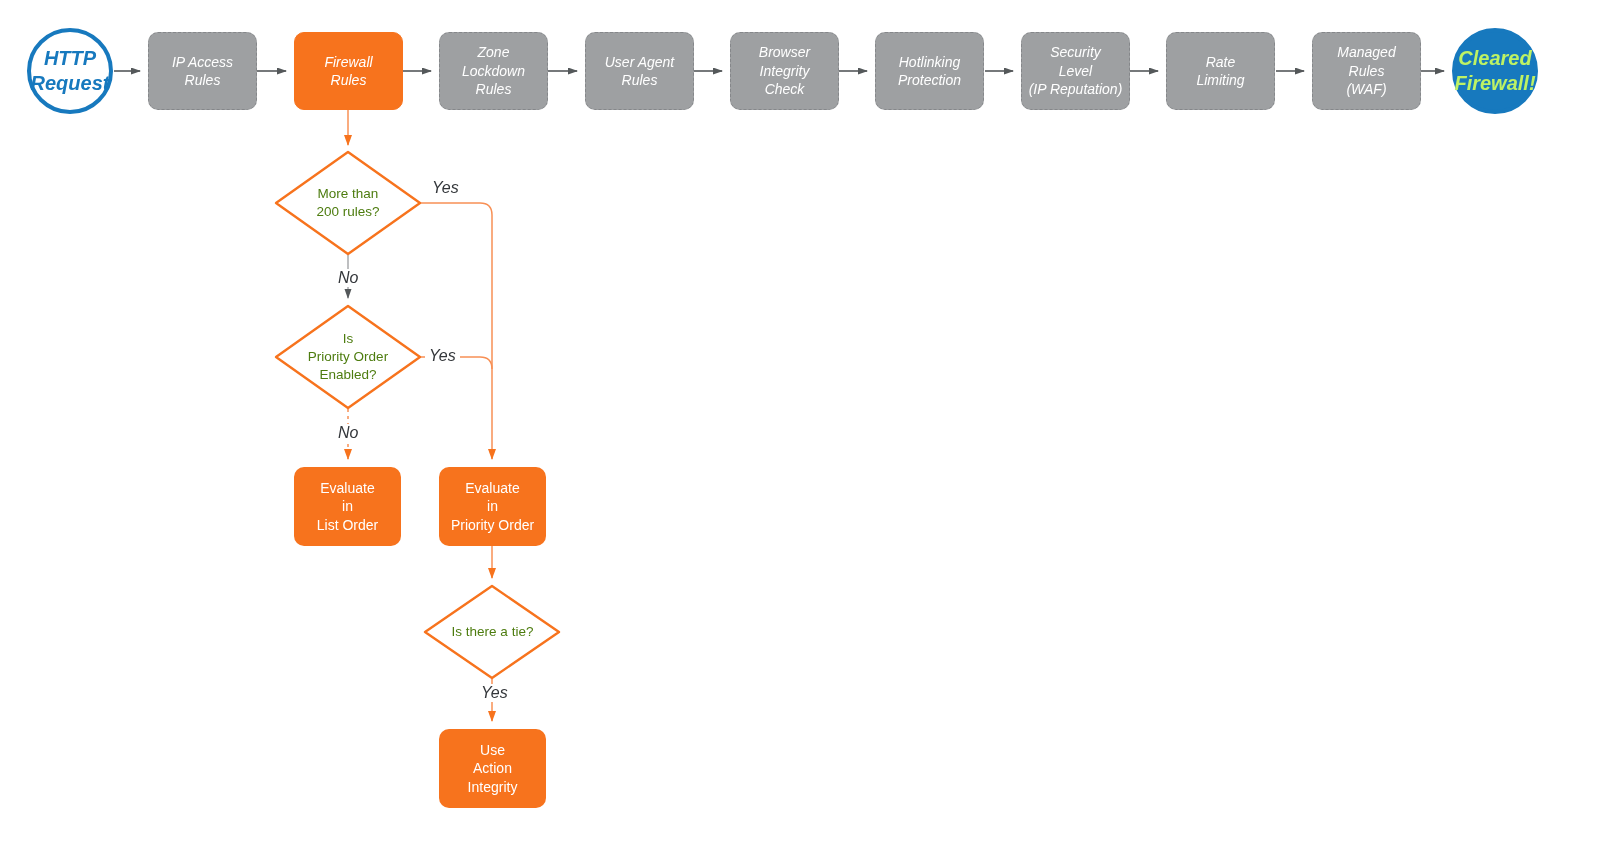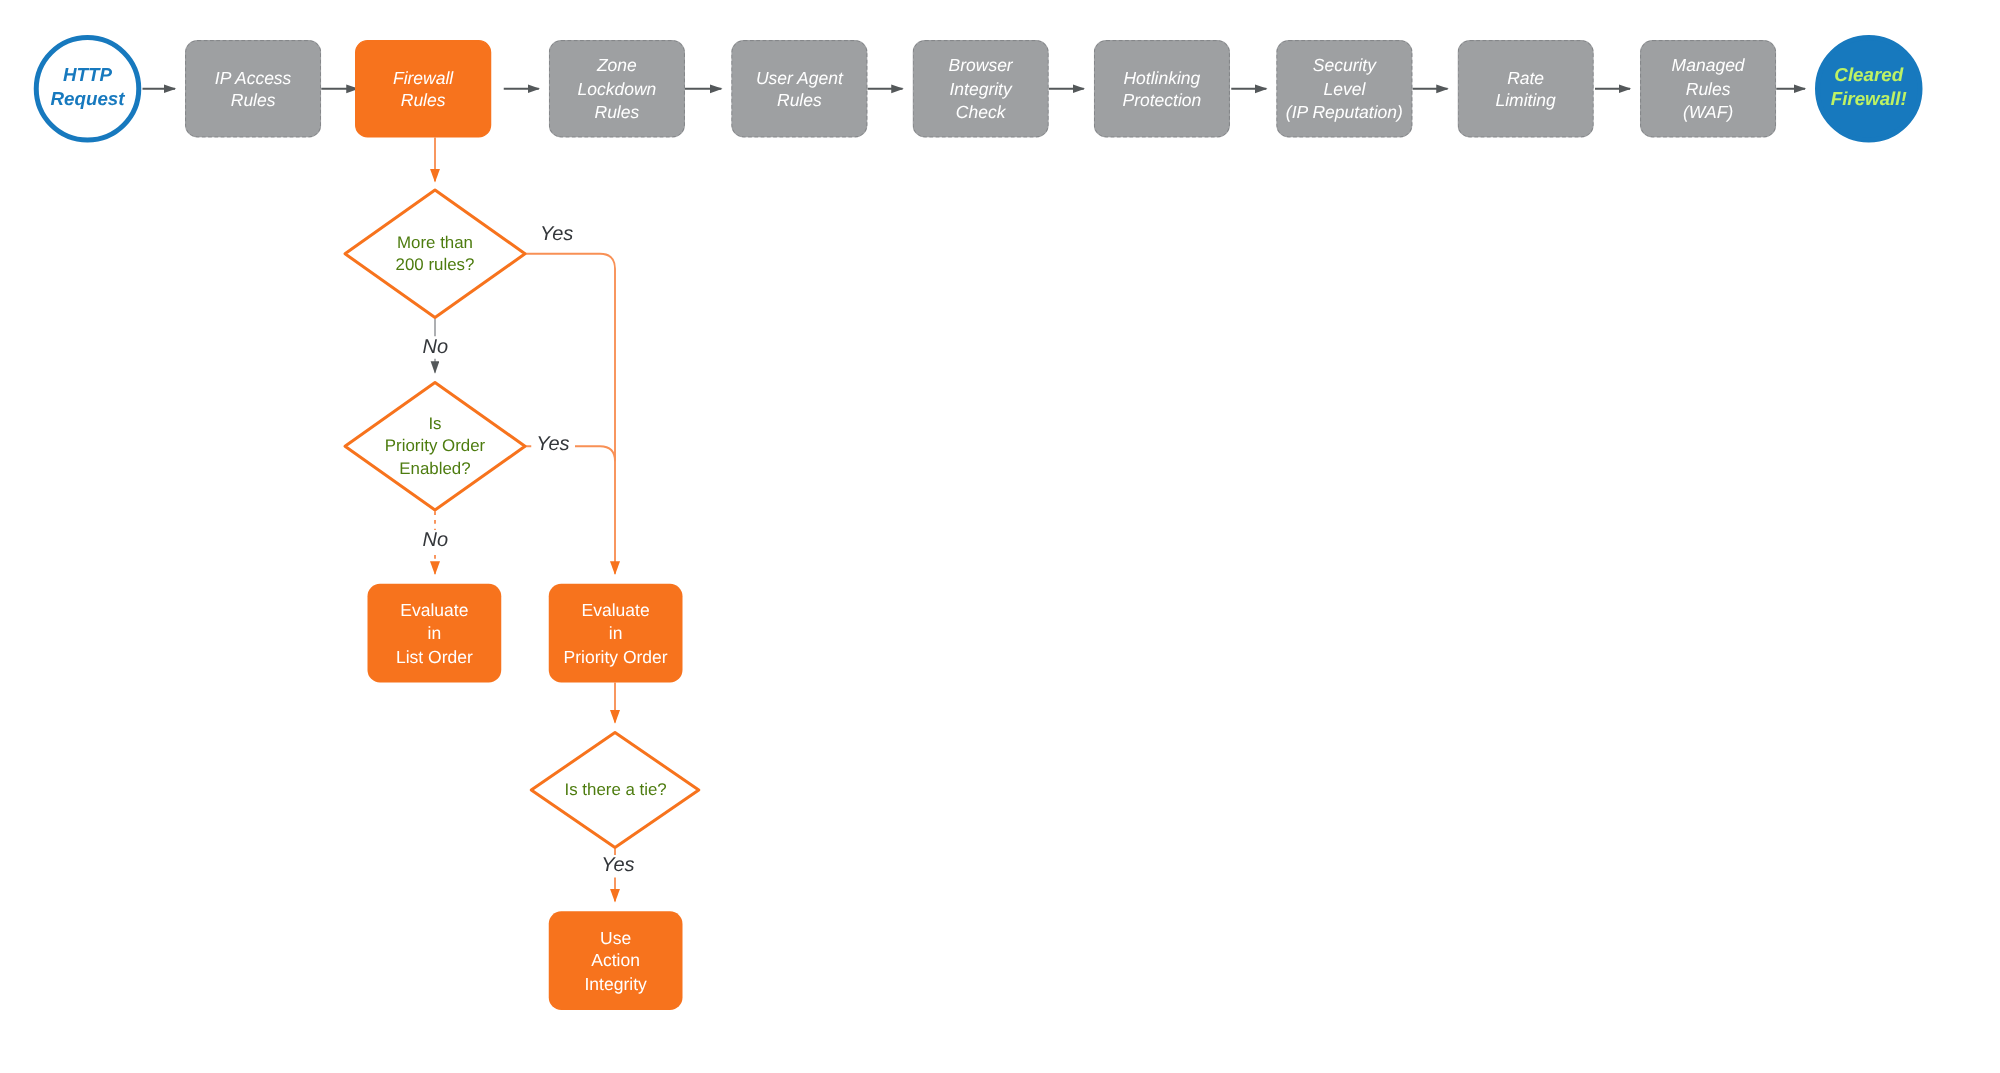--- a/index.html
+++ b/index.html
@@ -33,21 +33,21 @@
     color: #ffffff;
   }
   .step.gray   { background: #9EA0A2; border: 1px dashed #85878a; }
   .step.orange { background: #F7731D; border: 1px solid #F7731D; }
 
   .circle {
     width: 86px; height: 86px;
     border-radius: 50%;
     font-weight: bold;
     font-style: italic;
-    font-size: 15px;
+    font-size: 20px;
     line-height: 1.25;
   }
   .circle.start { left: 27px;  top: 28px; background: #ffffff; border: 4px solid #1779BE; color: #1779BE; }
   .circle.end   { left: 1452px; top: 28px; background: #1779BE; border: 4px solid #1779BE; color: #bef264; }
 
   .diamond-label {
     color: #4d7c0f;
     font-size: 13.5px;
     line-height: 1.35;
   }
@@ -117,21 +117,21 @@
       <polygon points="348,306 420,357 348,408 276,357"></polygon>
       <polygon points="492,586 559,632 492,678 425,632"></polygon>
     </g>
   </svg>
 
   <div class="node circle start">HTTP
 Request</div>
 
   <div class="node step gray" style="left:148px">IP Access
 Rules</div>
-  <div class="node step orange" style="left:284px">Firewall
+  <div class="node step orange" style="left:294px">Firewall
 Rules</div>
   <div class="node step gray" style="left:439px">Zone
 Lockdown
 Rules</div>
   <div class="node step gray" style="left:585px">User Agent
 Rules</div>
   <div class="node step gray" style="left:875px">Hotlinking
 Protection</div>
   <div class="node step gray" style="left:730px">Browser
 Integrity

